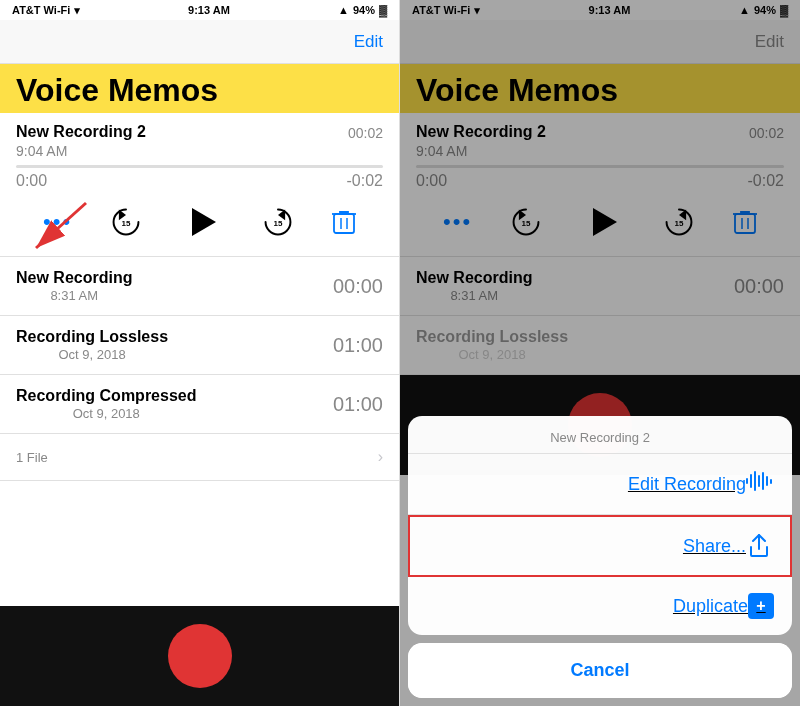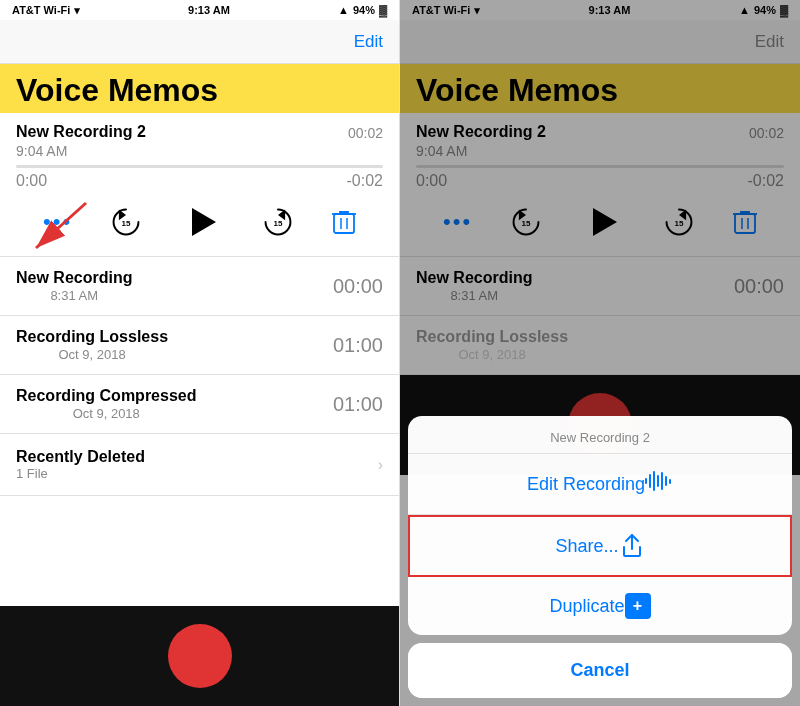--- a/index.html
+++ b/index.html
@@ -284,24 +284,25 @@
     .action-sheet-title {
       text-align: center;
       padding: 14px 16px 8px;
       font-size: 13px;
       color: #888;
       border-bottom: 1px solid #e0e0e0;
     }
     .action-sheet-item {
       display: flex;
       align-items: center;
-      justify-content: center;
+      justify-content: flex-end;
       padding: 16px 18px;
       border-bottom: 1px solid #e0e0e0;
       cursor: pointer;
+      text-decoration: underline;
     }
     .action-sheet-item:last-child {
       border-bottom: none;
     }
     .action-item-label {
       font-size: 18px;
       color: #007aff;
     }
     .action-item-icon {
       color: #007aff;
@@ -453,21 +454,20 @@
         <div class="item-title">Recording Compressed</div>
         <div class="item-sub">Oct 9, 2018</div>
       </div>
       <div class="simple-item-right">
         <span class="item-dur">01:00</span>
       </div>
     </div>
 
     <div class="deleted-item">
       <div class="deleted-left">
-        <div class="del-title">Recently Deleted</div>
         <div class="del-count">1 File</div>
       </div>
       <span class="chevron-right">›</span>
     </div>
 
   </div>
 
   <div class="record-bar">
     <button class="record-button"></button>
   </div>

